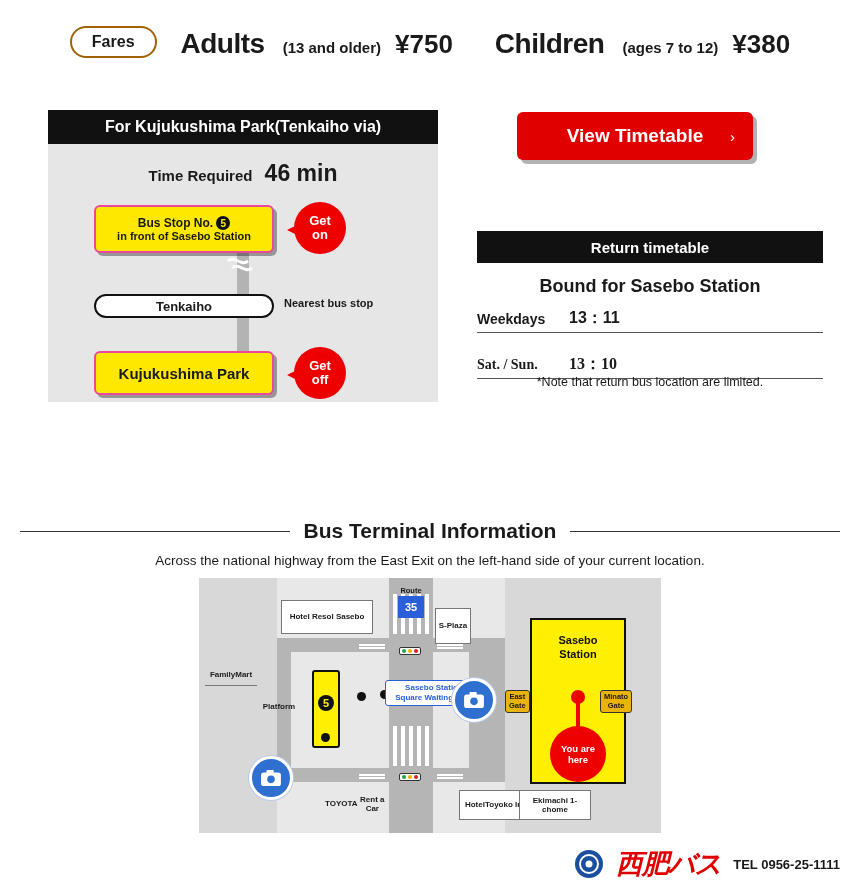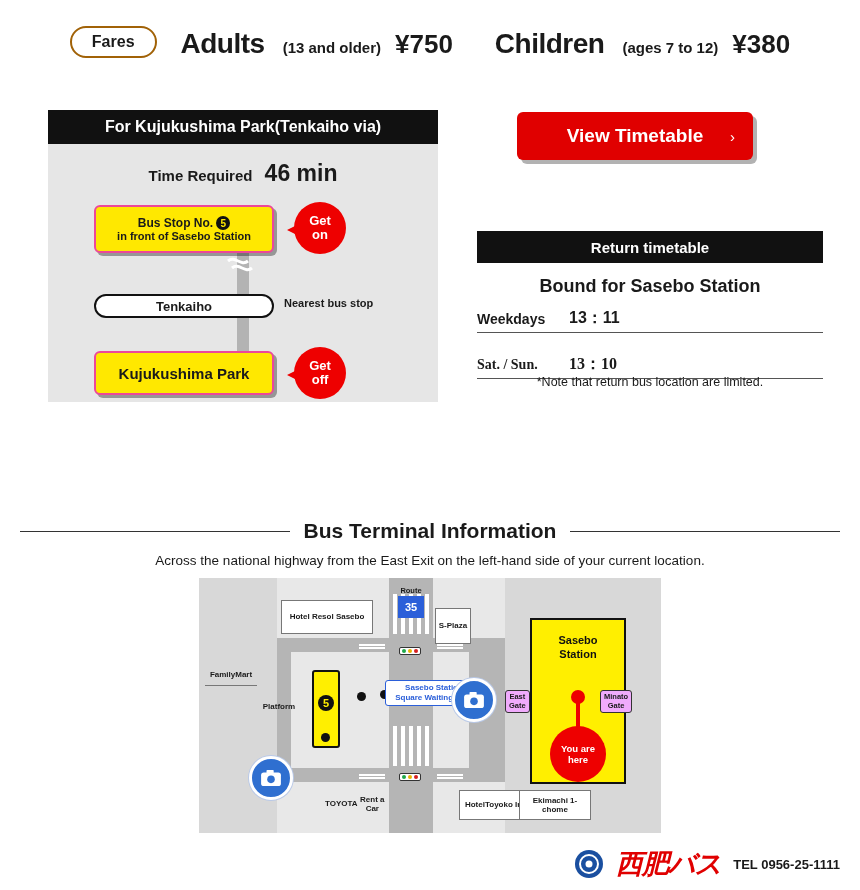--- a/index.html
+++ b/index.html
@@ -171,21 +171,21 @@
     font-size: 9.5px; font-weight: bold; text-align: center; line-height: 1.2;
   }
   .red-stem {
     position: absolute; left: 377px; top: 118px; width: 4px; height: 34px; background: #ee0000;
   }
   .red-dot {
     position: absolute; left: 372px; top: 112px; width: 14px; height: 14px;
     border-radius: 50%; background: #ee0000;
   }
   .gate {
-    position: absolute; background: #f0abfc; border: 1px solid #333333; border-radius: 3px;
+    position: absolute; background: #eab308; border: 1px solid #333333; border-radius: 3px;
     font-size: 7.5px; font-weight: bold; text-align: center; line-height: 1.15;
     padding: 2px 3px;
   }
   .platform-bay {
     position: absolute; left: 113px; top: 92px; width: 28px; height: 78px;
     background: #ffef00; border: 2px solid #111111; border-radius: 3px;
   }
   .bay-num {
     position: absolute; left: 119px; top: 117px;
     width: 16px; height: 16px; border-radius: 50%;

